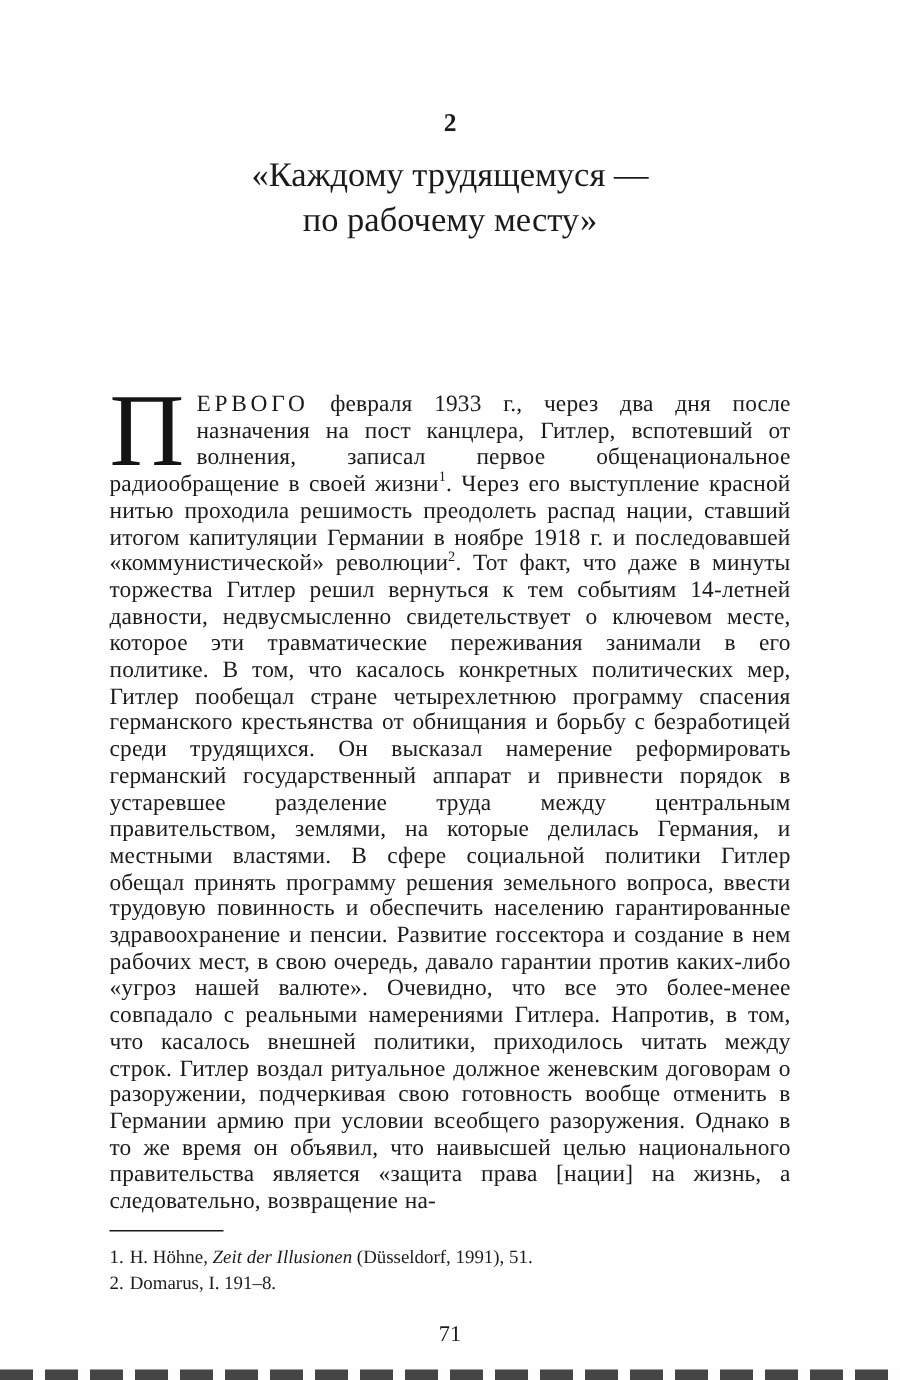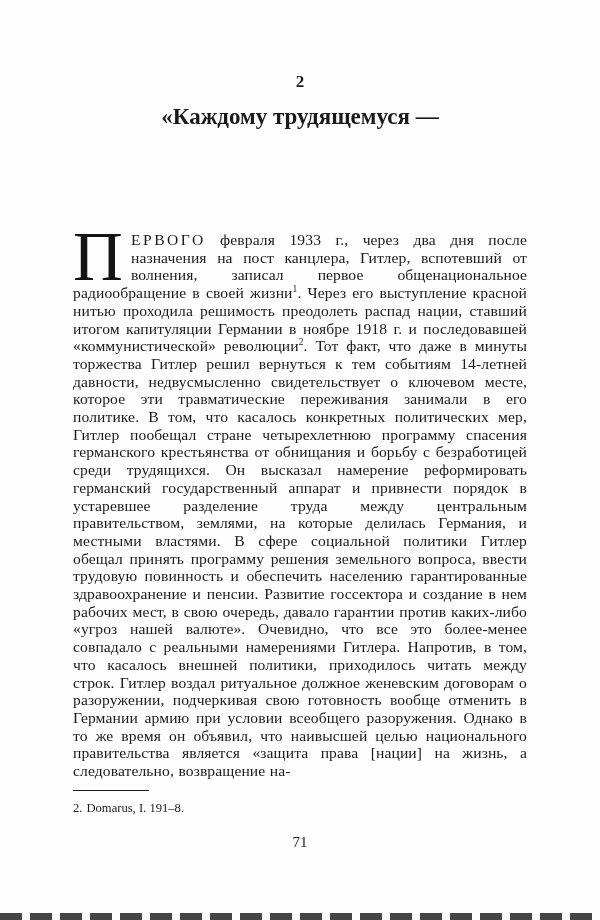--- a/index.html
+++ b/index.html
@@ -21,21 +21,21 @@
     text-align: center;
   }
   .chapter-number {
     font-size: 17px;
     font-weight: bold;
     line-height: 20px;
   }
   .chapter-title {
     margin-top: 10px;
     font-size: 23px;
-    font-weight: bold;
+    font-weight: normal;
     line-height: 30px;
   }
 
   .body-block {
     margin: 99px 73px 0 73px;
   }
   .body-paragraph {
     font-size: 15.6px;
     line-height: 17.7px;
     text-align: justify;
@@ -96,32 +96,36 @@
 </style>
 </head>
 <body>
 
 <div class="page">
 
   <header class="page-header">
     <div class="chapter-number">2</div>
     <h1 class="chapter-title">
       <div>«Каждому трудящемуся —</div>
+      <div>по рабочему месту»</div>
     </h1>
   </header>
 
   <main class="body-block">
     <p class="body-paragraph">
       <span class="dropcap">П</span><span class="opening-caps">ЕРВОГО</span><span> февраля 1933 г., через два дня после назначения на пост канцлера, Гитлер, вспотевший от волнения, записал первое общенациональное радиообращение в своей жизни</span><sup class="fn-ref">1</sup><span>. Через его выступление красной нитью проходила решимость преодолеть распад нации, ставший итогом капитуляции Германии в ноябре 1918 г. и последовавшей «коммунистической» революции</span><sup class="fn-ref">2</sup><span>. Тот факт, что даже в минуты торжества Гитлер решил вернуться к тем событиям 14-летней давности, недвусмысленно свидетельствует о ключевом месте, которое эти травматические переживания занимали в его политике. В том, что касалось конкретных политических мер, Гитлер пообещал стране четырехлетнюю программу спасения германского крестьянства от обнищания и борьбу с безработицей среди трудящихся. Он высказал намерение реформировать германский государственный аппарат и привнести порядок в устаревшее разделение труда между центральным правительством, землями, на которые делилась Германия, и местными властями. В сфере социальной политики Гитлер обещал принять программу решения земельного вопроса, ввести трудовую повинность и обеспечить населению гарантированные здравоохранение и пенсии. Развитие госсектора и создание в нем рабочих мест, в свою очередь, давало гарантии против каких-либо «угроз нашей валюте». Очевидно, что все это более-менее совпадало с реальными намерениями Гитлера. Напротив, в том, что касалось внешней политики, приходилось читать между строк. Гитлер воздал ритуальное должное женевским договорам о разоружении, подчеркивая свою готовность вообще отменить в Германии армию при условии всеобщего разоружения. Однако в то же время он объявил, что наивысшей целью национального правительства является «защита права [нации] на жизнь, а следовательно, возвращение на-</span>
     </p>
   </main>
 
   <footer class="footnote-block">
     <div class="footnote-rule"></div>
 
+    <div class="footnote-item">
+      <span class="footnote-number">1.</span><span>H. Höhne, </span><span class="italic">Zeit der Illusionen</span><span> (Düsseldorf, 1991), 51.</span>
+    </div>
 
     <div class="footnote-item">
       <span class="footnote-number">2.</span><span>Domarus, I. 191–8.</span><span class="italic"></span><span></span>
     </div>
   </footer>
 
   <div class="page-number">71</div>
 
   <div class="bottom-edge-strip"></div>
 

